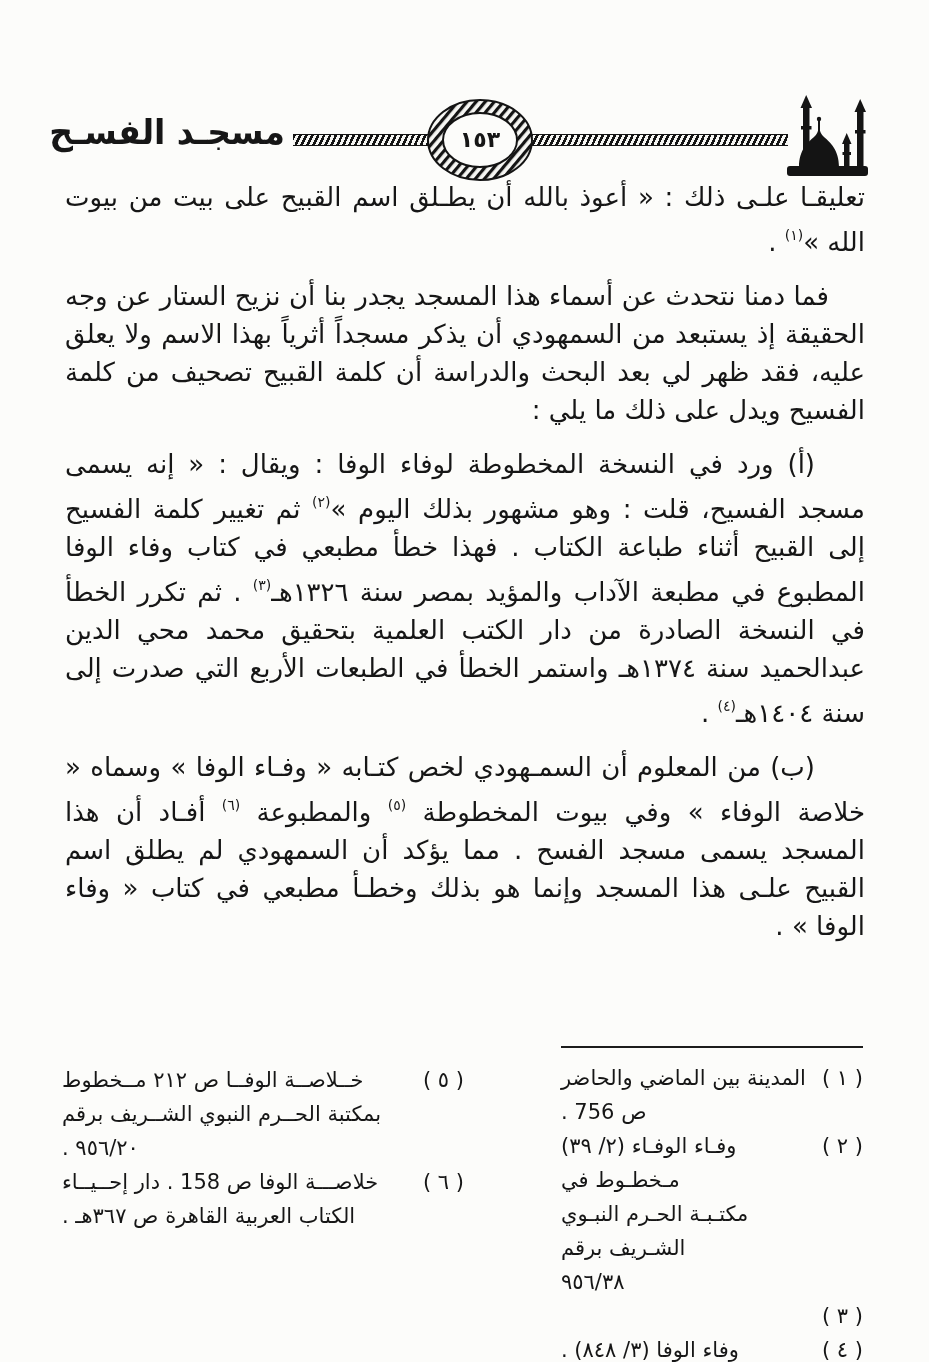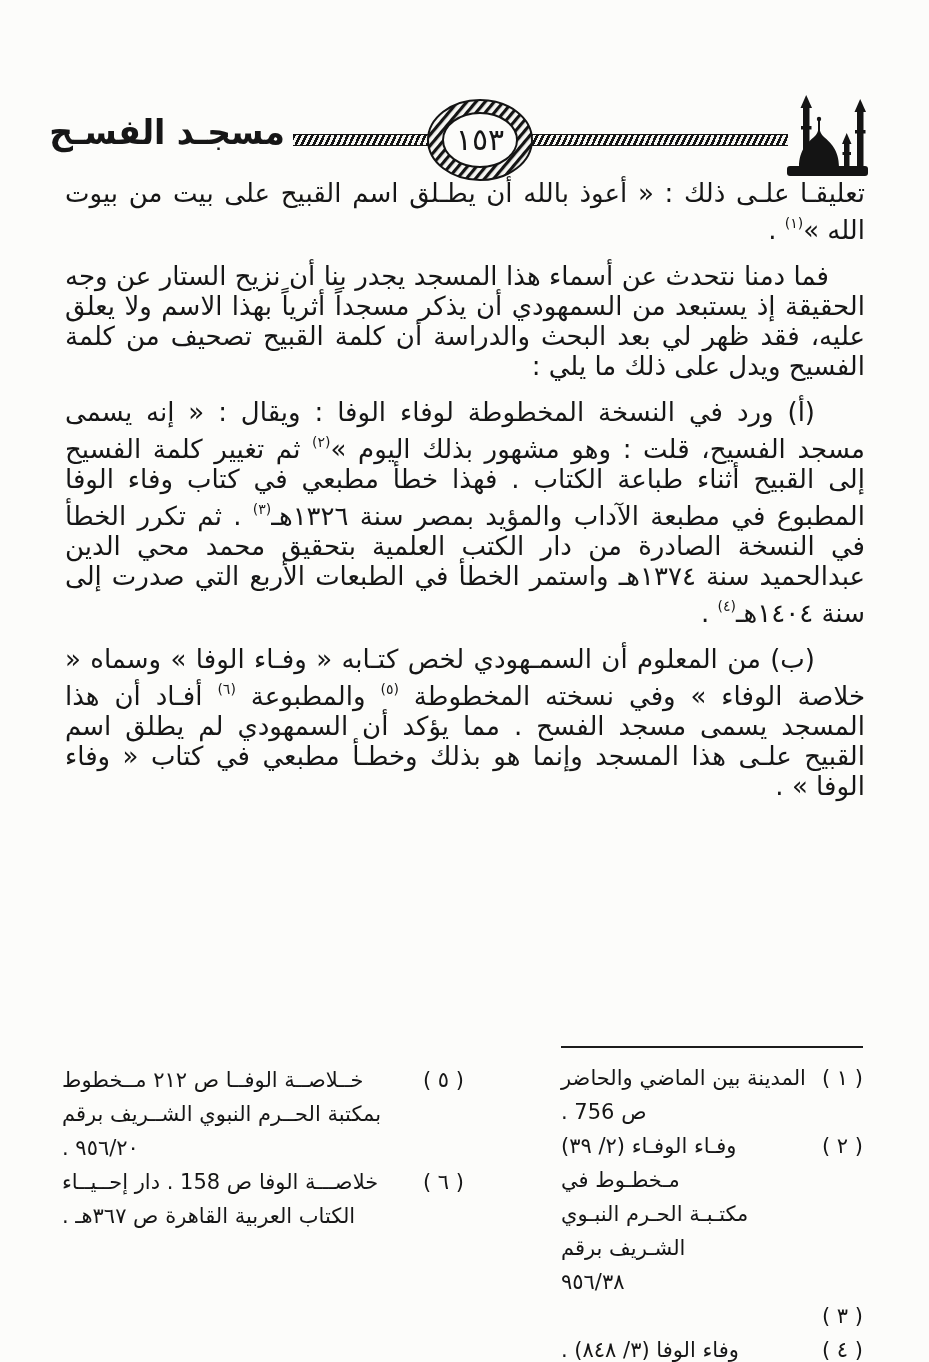--- a/index.html
+++ b/index.html
@@ -20,30 +20,30 @@
   .rope {
     position: absolute; top: 134px; height: 12px;
     background: repeating-linear-gradient(115deg, #141414 0 2.6px, #f6f6f3 2.6px 5.4px);
     border-top: 1.5px solid #141414; border-bottom: 1.5px solid #141414;
   }
   .rope.rope-right { left: 530px; width: 258px; }
   .rope.rope-left  { left: 293px; width: 140px; }
   .badge { position: absolute; left: 424px; top: 96px; width: 112px; height: 88px; }
   .badge .num {
     position: absolute; inset: 0; display: flex; align-items: center; justify-content: center;
-    font-size: 30px; font-weight: normal; letter-spacing: 2px; padding-bottom: 2px;
+    font-size: 22px; font-weight: bold; letter-spacing: 2px; padding-bottom: 2px;
   }
   .title {
     position: absolute; left: 70px; top: 112px; width: 215px;
     font-size: 33px; font-weight: bold; text-align: left; white-space: nowrap;
     transform: scaleY(1.05);
   }
   
   .bodytext { position: absolute; top: 178px; right: 64px; left: 65px; }
-  .para { font-size: 26px; line-height: 30px; text-align: justify; margin-bottom: 16px; }
+  .para { font-size: 26px; line-height: 38px; text-align: justify; margin-bottom: 16px; }
   .para.indent-s { text-indent: 36px; }
   .para.indent-m { text-indent: 50px; }
   .ref { font-size: 14px; vertical-align: 11px; letter-spacing: 1px; white-space: nowrap; }
   
   .footnotes { position: absolute; top: 1046px; right: 66px; left: 62px; display: flex; justify-content: space-between; }
   .fncol { font-size: 21px; line-height: 34px; }
   .fncol-right { width: 302px; }
   .fncol-left { width: 402px; padding-top: 17px; }
   .fnsep { border-top: 2px solid #1c1c1c; margin-bottom: 13px; }
   .fnitem { display: flex; align-items: flex-start; }
@@ -101,21 +101,21 @@
   </div>
 
   <div class="bodytext">
 
     <p class="para"><span>تعليقـا علـى ذلك : « أعوذ بالله أن يطـلق اسم القبيح على بيت من بيوت الله »</span><sup class="ref">(١)</sup><span> .</span></p>
 
     <p class="para indent-s"><span>فما دمنا نتحدث عن أسماء هذا المسجد يجدر بنا أن نزيح الستار عن وجه الحقيقة إذ يستبعد من السمهودي أن يذكر مسجداً أثرياً بهذا الاسم ولا يعلق عليه، فقد ظهر لي بعد البحث والدراسة أن كلمة القبيح تصحيف من كلمة الفسيح ويدل على ذلك ما يلي :</span></p>
 
     <p class="para indent-m"><span>(أ) ورد في النسخة المخطوطة لوفاء الوفا : ويقال : « إنه يسمى مسجد الفسيح، قلت : وهو مشهور بذلك اليوم »</span><sup class="ref">(٢)</sup><span> ثم تغيير كلمة الفسيح إلى القبيح أثناء طباعة الكتاب . فهذا خطأ مطبعي في كتاب وفاء الوفا المطبوع في مطبعة الآداب والمؤيد بمصر سنة ١٣٢٦هـ</span><sup class="ref">(٣)</sup><span> . ثم تكرر الخطأ في النسخة الصادرة من دار الكتب العلمية بتحقيق محمد محي الدين عبدالحميد سنة ١٣٧٤هـ واستمر الخطأ في الطبعات الأربع التي صدرت إلى سنة ١٤٠٤هـ</span><sup class="ref">(٤)</sup><span> .</span></p>
 
-    <p class="para indent-m"><span>(ب) من المعلوم أن السمـهودي لخص كتـابه « وفـاء الوفا » وسماه « خلاصة الوفاء » وفي نسخته المخطوطة </span><sup class="ref">(٥)</sup><span> والمطبوعة </span><sup class="ref">(٦)</sup><span> أفـاد أن هذا المسجد يسمى مسجد الفسح . مما يؤكد أن السمهودي لم يطلق اسم القبيح علـى هذا المسجد وإنما هو بذلك وخطـأ مطبعي في كتاب « وفاء الوفا » .</span></p>
+    <p class="para indent-m"><span>(ب) من المعلوم أن السمـهودي لخص كتـابه « وفـاء الوفا » وسماه « خلاصة الوفاء » وفي بيوت المخطوطة </span><sup class="ref">(٥)</sup><span> والمطبوعة </span><sup class="ref">(٦)</sup><span> أفـاد أن هذا المسجد يسمى مسجد الفسح . مما يؤكد أن السمهودي لم يطلق اسم القبيح علـى هذا المسجد وإنما هو بذلك وخطـأ مطبعي في كتاب « وفاء الوفا » .</span></p>
 
   </div>
 
   <div class="footnotes">
 
     <div class="fncol fncol-right">
       <div class="fnsep"></div>
 
       <div class="fnitem">
         <span class="fnmark">( ١ )</span>

